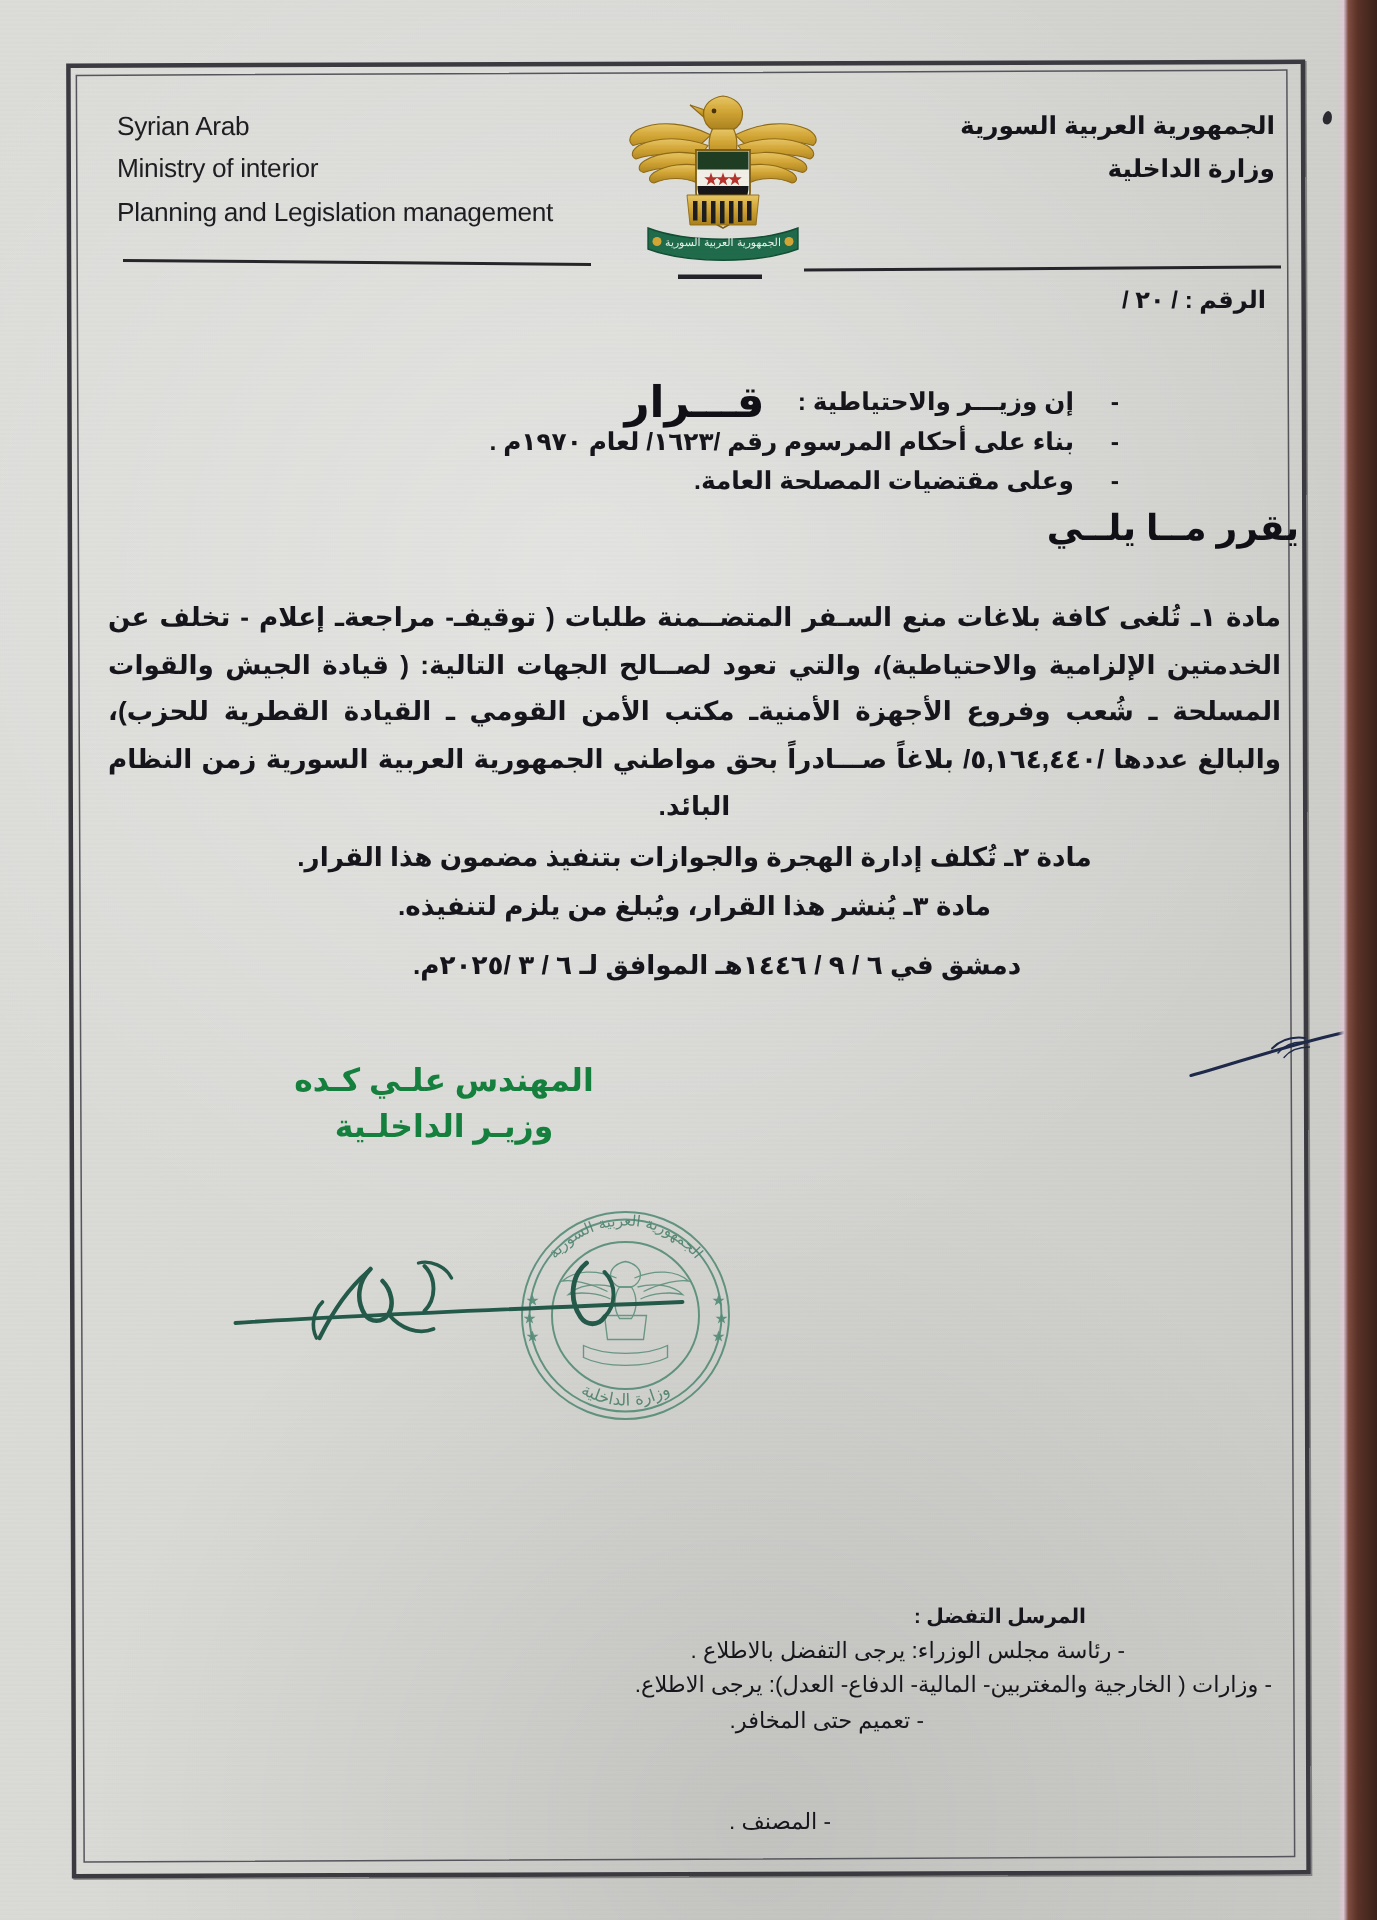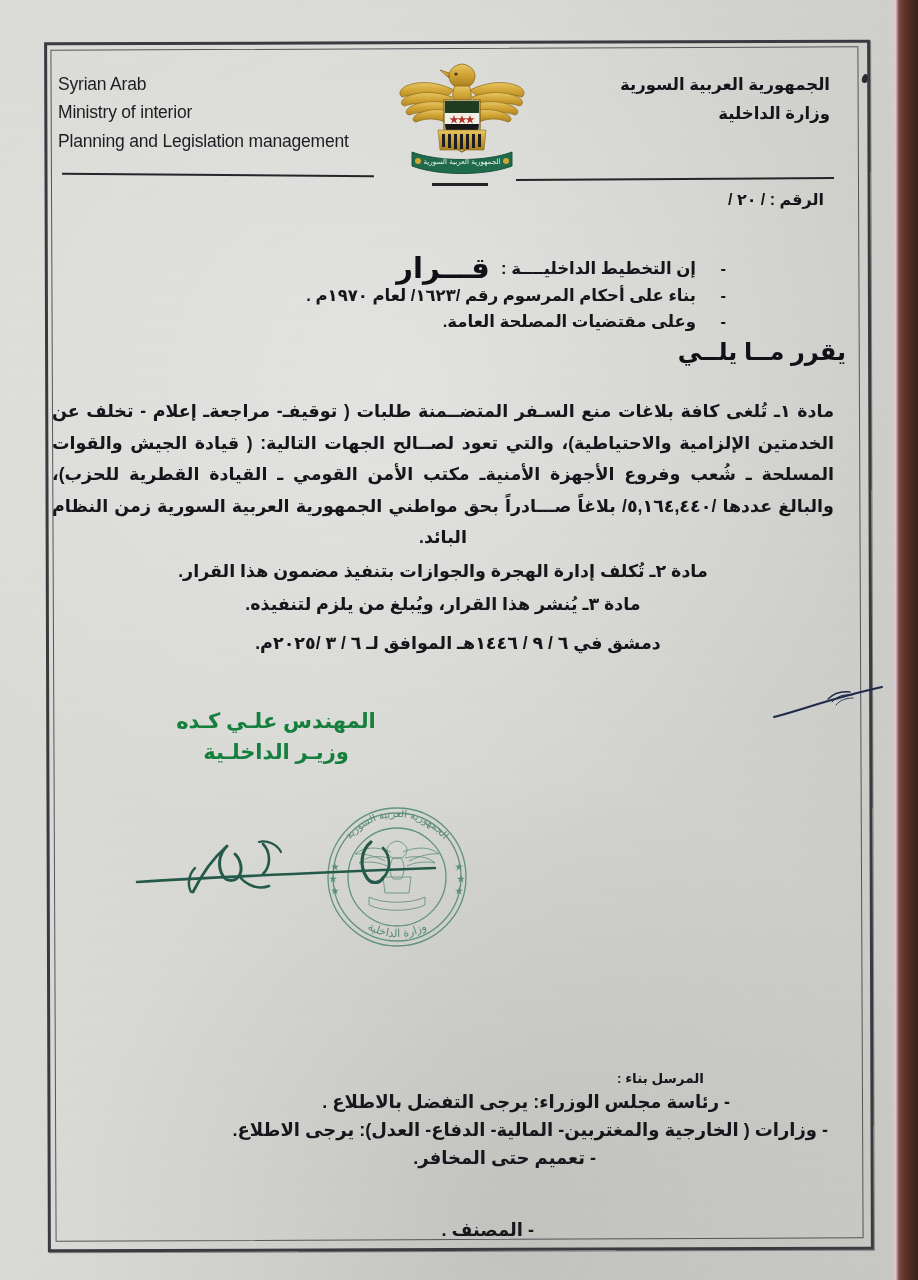--- a/index.html
+++ b/index.html
@@ -73,21 +73,21 @@
     width: 806px;
     height: 1190px;
     border: 1.5px solid #55555c;
     transform: rotate(-0.25deg);
     z-index: 1;
   }
 
   
   .sheet {
     position: absolute;
-    left: 40px;
+    left: 60px;
     top: 50px;
     width: 806px;
     height: 1190px;
     z-index: 3;
   }
 
   
   .masthead {
     position: absolute;
     top: 0;
@@ -319,22 +319,22 @@
     text-align: right;
     color: #16161c;
   }
   .dist-title {
     font-size: 13.5px;
     font-weight: 700;
     margin-bottom: 3px;
     padding-right: 130px;
   }
   .dist-item {
-    font-size: 18px;
-    font-weight: 700;
+    font-size: 15px;
+    font-weight: 400;
     line-height: 1.55;
     white-space: nowrap;
   }
   .dist-item.i1 { padding-right: 104px; }
   .dist-item.i2 { padding-right: 6px; }
   .dist-item.i3 { padding-right: 238px; }
   .dist-item.i4 { padding-right: 300px; margin-top: 44px; }
 
   .paper-grain {
     position: absolute;
@@ -441,21 +441,21 @@
         </svg>
       </div>
       <div class="emblem-rule"></div>
     </div>
 
     <div class="doc-title">قـــرار</div>
 
     <div class="preamble">
       <div class="preamble-row">
         <span class="dash">-</span>
-        <span>إن التخطيط الداخليــــة :</span>
+        <span>إن وزيـــر والاحتياطية :</span>
       </div>
       <div class="preamble-row">
         <span class="dash">-</span>
         <span>بناء على أحكام المرسوم رقم /١٦٢٣/ لعام ١٩٧٠م .</span>
       </div>
       <div class="preamble-row">
         <span class="dash">-</span>
         <span>وعلى مقتضيات المصلحة العامة.</span>
       </div>
     </div>
@@ -534,21 +534,21 @@
           <path d="M56 72 C52 64 54 54 60 48" stroke-width="2.4"></path>
           <path d="M128 24 C136 32 136 46 128 54" stroke-width="2.6"></path>
           <path d="M124 22 C132 20 142 24 146 32" stroke-width="2.2"></path>
           <path d="M236 22 C226 30 224 46 232 58 C236 64 244 64 248 58" stroke-width="3.2"></path>
           <path d="M248 58 C256 50 256 36 248 28" stroke-width="2.6"></path>
         </g>
       </svg>
     </div>
 
     <div class="distribution">
-      <div class="dist-title">المرسل بناء :</div>
+      <div class="dist-title">المرسل التفضل :</div>
       <div class="dist-item i1">- رئاسة مجلس الوزراء: يرجى التفضل بالاطلاع .</div>
       <div class="dist-item i2">- وزارات ( الخارجية والمغتربين- المالية- الدفاع- العدل): يرجى الاطلاع.</div>
       <div class="dist-item i3">- تعميم حتى المخافر.</div>
       <div class="dist-item i4">- المصنف .</div>
     </div>
 
   </div>
 
   <div class="paper-grain"></div>
 </div>

